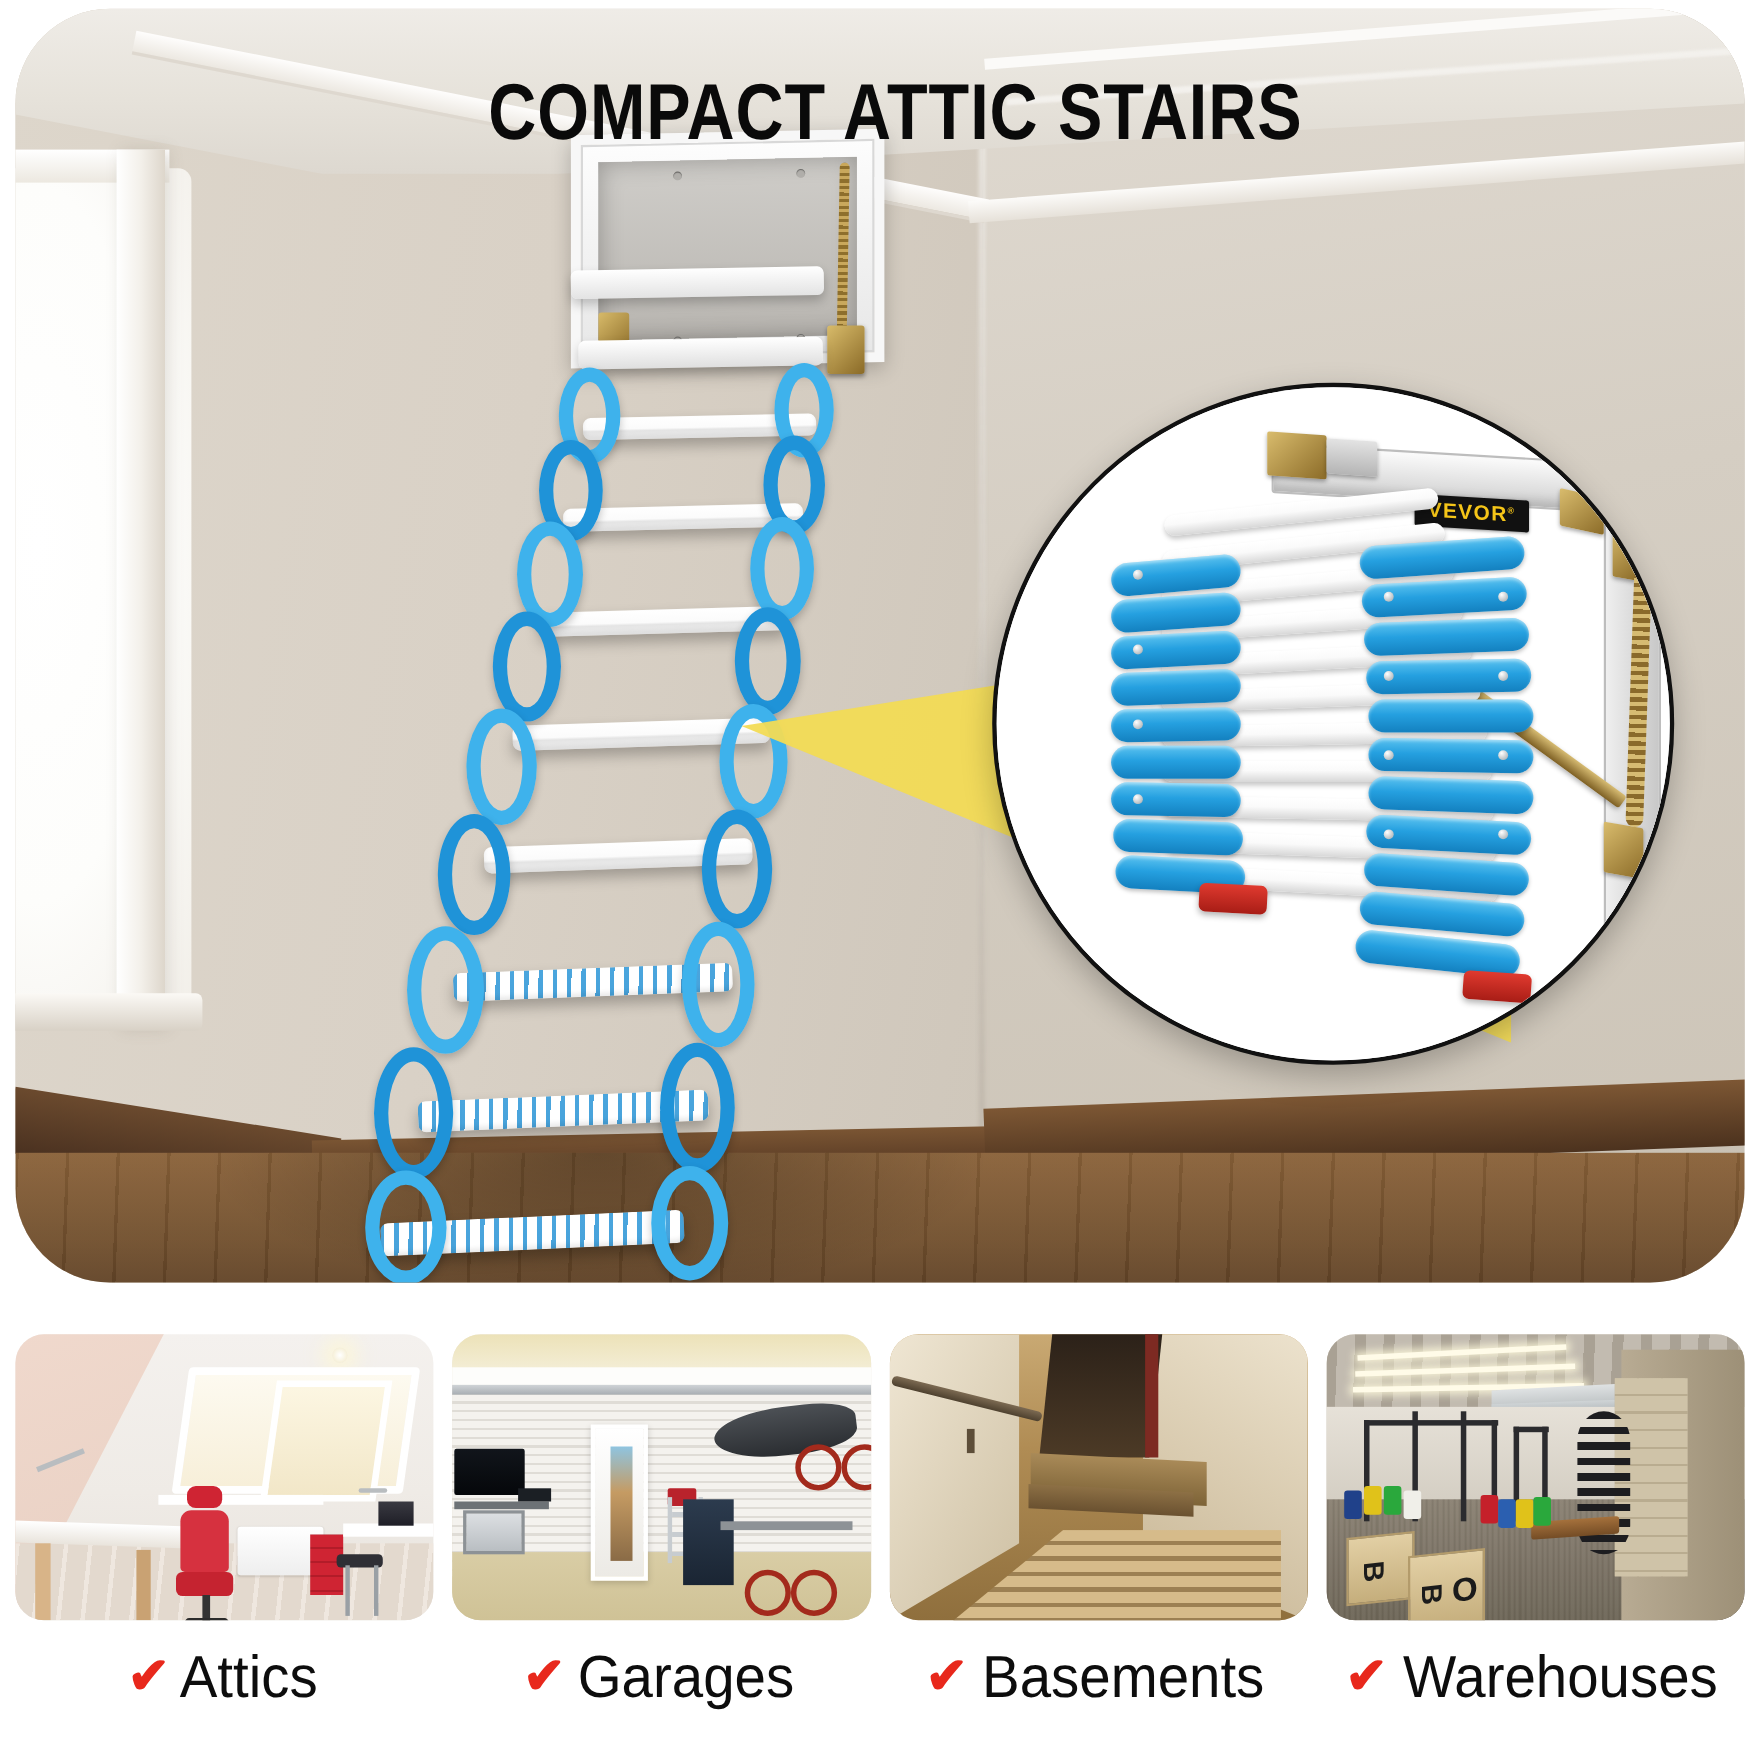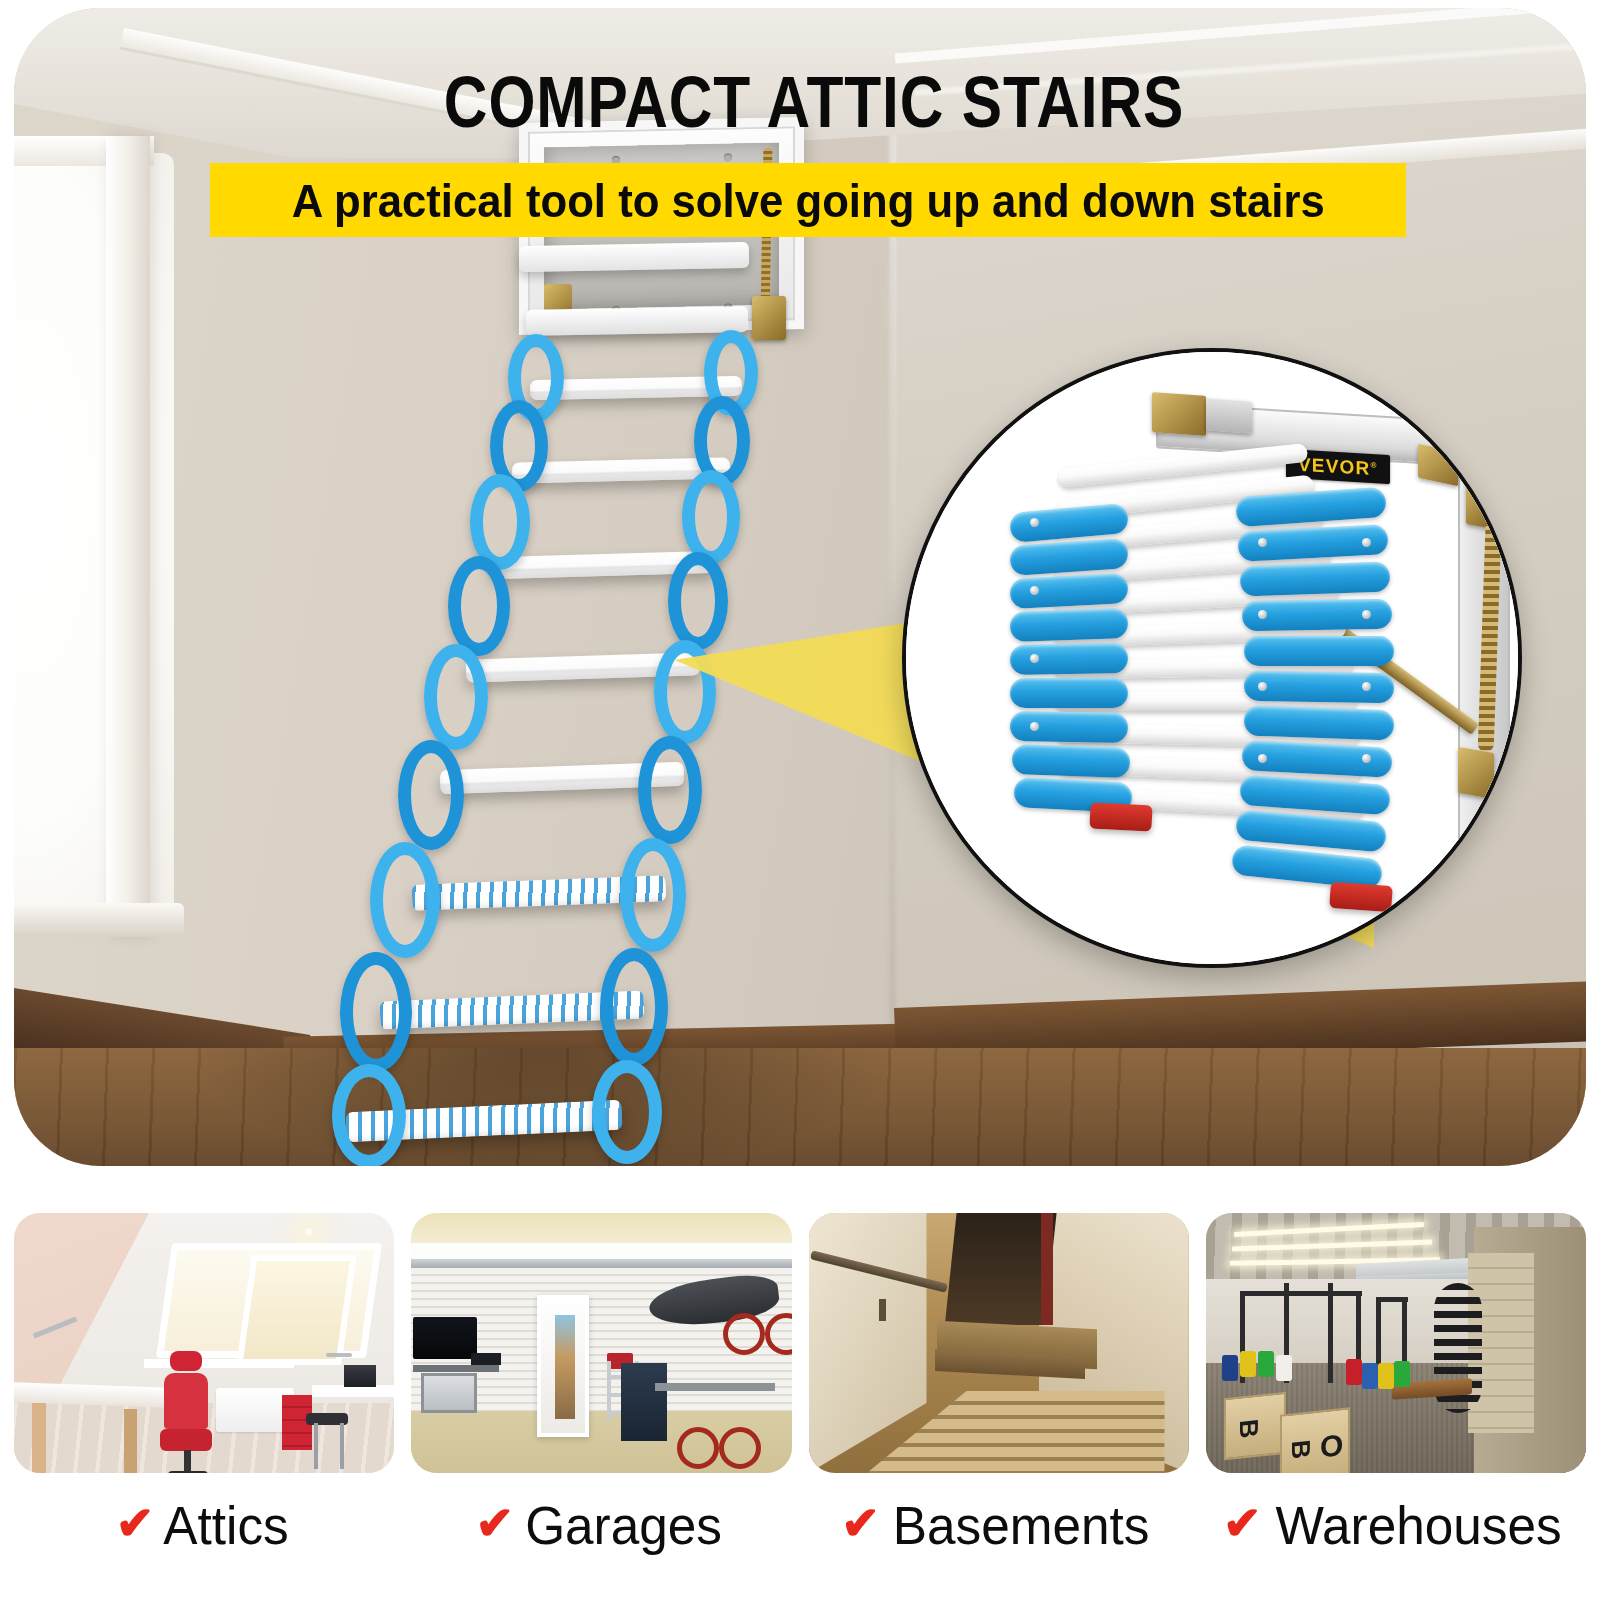--- a/index.html
+++ b/index.html
@@ -563,23 +563,20 @@
         <div class="rivet" style="left:456px;top:258px;"></div>
         <div class="rivet" style="left:456px;top:330px;"></div>
         <div class="rivet" style="left:456px;top:402px;"></div>
 
         <div class="foot" style="left:184px;top:452px;transform:rotate(3deg);"></div>
         <div class="foot" style="left:424px;top:532px;transform:rotate(4deg);"></div>
       </div>
     </div>
 
     <div class="title">COMPACT ATTIC STAIRS</div>
-    <div class="subtitle-band">
-      <span class="subtitle">A practical tool to solve going up and down stairs</span>
-    </div>
   </div>
 
   <div class="strip">
 
     <div class="thumb t1">
       <div class="slope"></div>
       <div class="spot"></div>
       <div class="sky"></div>
       <div class="sky2"></div>
       <div class="sillw"></div>

